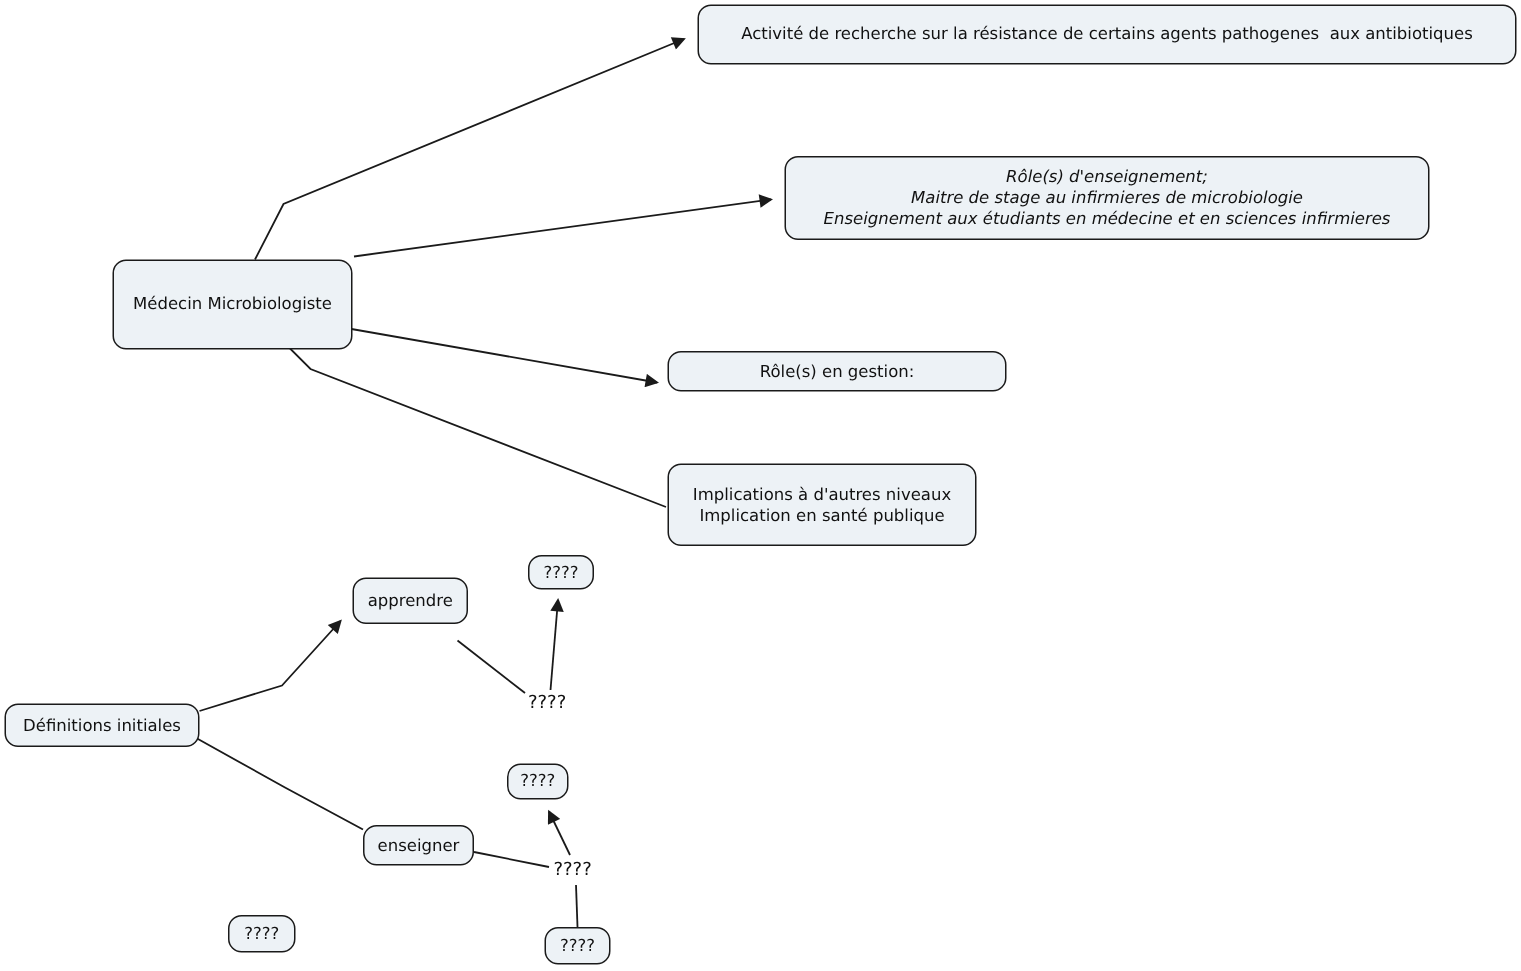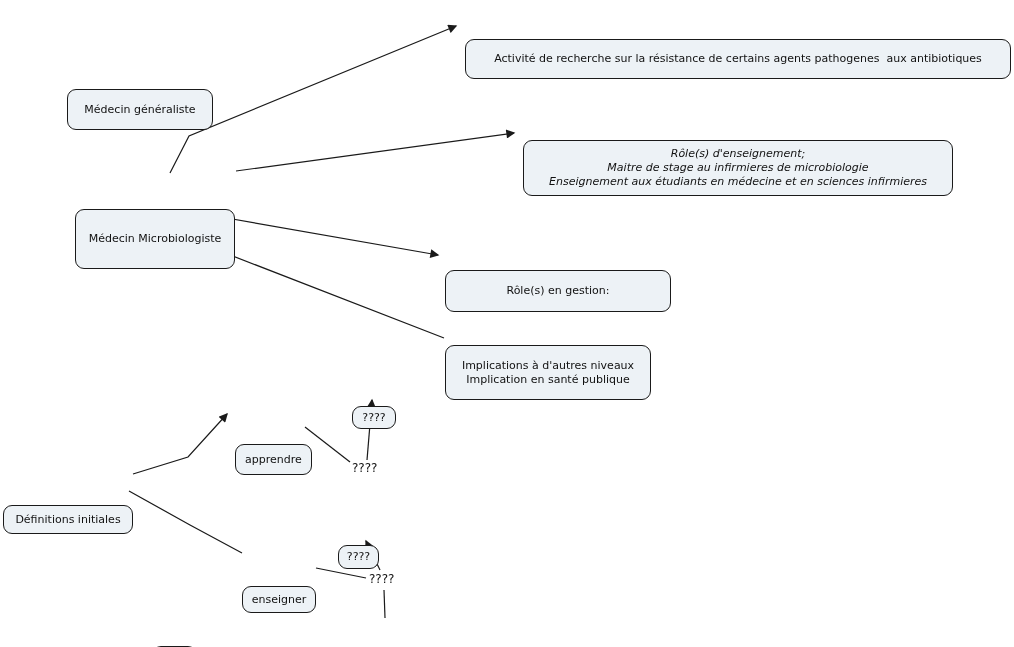--- a/index.html
+++ b/index.html
@@ -32,21 +32,20 @@
     display: flex;
     flex-direction: column;
     justify-content: center;
     align-items: center;
     font-size: 11px;
     line-height: 14px;
     color: #111111;
     z-index: 2;
     padding: 0 4px;
     cursor: default;
-    margin-top: 36px;
   }
   .node .nline {
     white-space: pre;
     text-align: center;
   }
   .link-label {
     position: absolute;
     z-index: 2;
     font-size: 12px;
     line-height: 14px;
@@ -78,52 +77,49 @@
     <polyline points="179,218 207,246 444,338"></polyline>
     <polyline points="133,474 188,457 227,414" marker-end="url(#arrow)"></polyline>
     <polyline points="129,491 190,525 242,553"></polyline>
     <polyline points="305,427 350,462"></polyline>
     <polyline points="367,460 372,400" marker-end="url(#arrow)"></polyline>
     <polyline points="316,568 366,578"></polyline>
     <polyline points="380,570 366,541" marker-end="url(#arrow)"></polyline>
     <polyline points="385,618 384,590"></polyline>
   </svg>
 
-  <div class="node" style="left:67px; top:53px; width:146px; height:41px;">
-    <div class="nline">Médecin généraliste</div>
-  </div>
 
   <div class="node" style="left:465px; top:3px; width:546px; height:40px;">
     <div class="nline">Activité de recherche sur la résistance de certains agents pathogenes  aux antibiotiques</div>
   </div>
 
   <div class="node" style="left:75px; top:173px; width:160px; height:60px;">
     <div class="nline">Médecin Microbiologiste</div>
   </div>
 
   <div class="node" style="left:523px; top:104px; width:430px; height:56px;font-style:italic;">
     <div class="nline">Rôle(s) d'enseignement;</div>
     <div class="nline">Maitre de stage au infirmieres de microbiologie</div>
     <div class="nline">Enseignement aux étudiants en médecine et en sciences infirmieres</div>
   </div>
 
-  <div class="node" style="left:445px; top:234px; width:226px; height:42px;">
+  <div class="node" style="left:445px; top:234px; width:226px; height:27px;">
     <div class="nline">Rôle(s) en gestion:</div>
   </div>
 
   <div class="node" style="left:3px; top:469px; width:130px; height:29px;">
     <div class="nline">Définitions initiales</div>
   </div>
 
   <div class="node" style="left:445px; top:309px; width:206px; height:55px;">
     <div class="nline">Implications à d'autres niveaux</div>
     <div class="nline">Implication en santé publique</div>
   </div>
 
-  <div class="node" style="left:235px; top:408px; width:77px; height:31px;justify-content:center;">
+  <div class="node" style="left:235px; top:385px; width:77px; height:31px;justify-content:center;">
     <div class="nline">apprendre</div>
   </div>
 
   <div class="node" style="left:352px; top:370px; width:44px; height:23px;">
     <div class="nline">????</div>
   </div>
 
   <div class="node" style="left:242px; top:550px; width:74px; height:27px;">
     <div class="nline">enseigner</div>
   </div>

